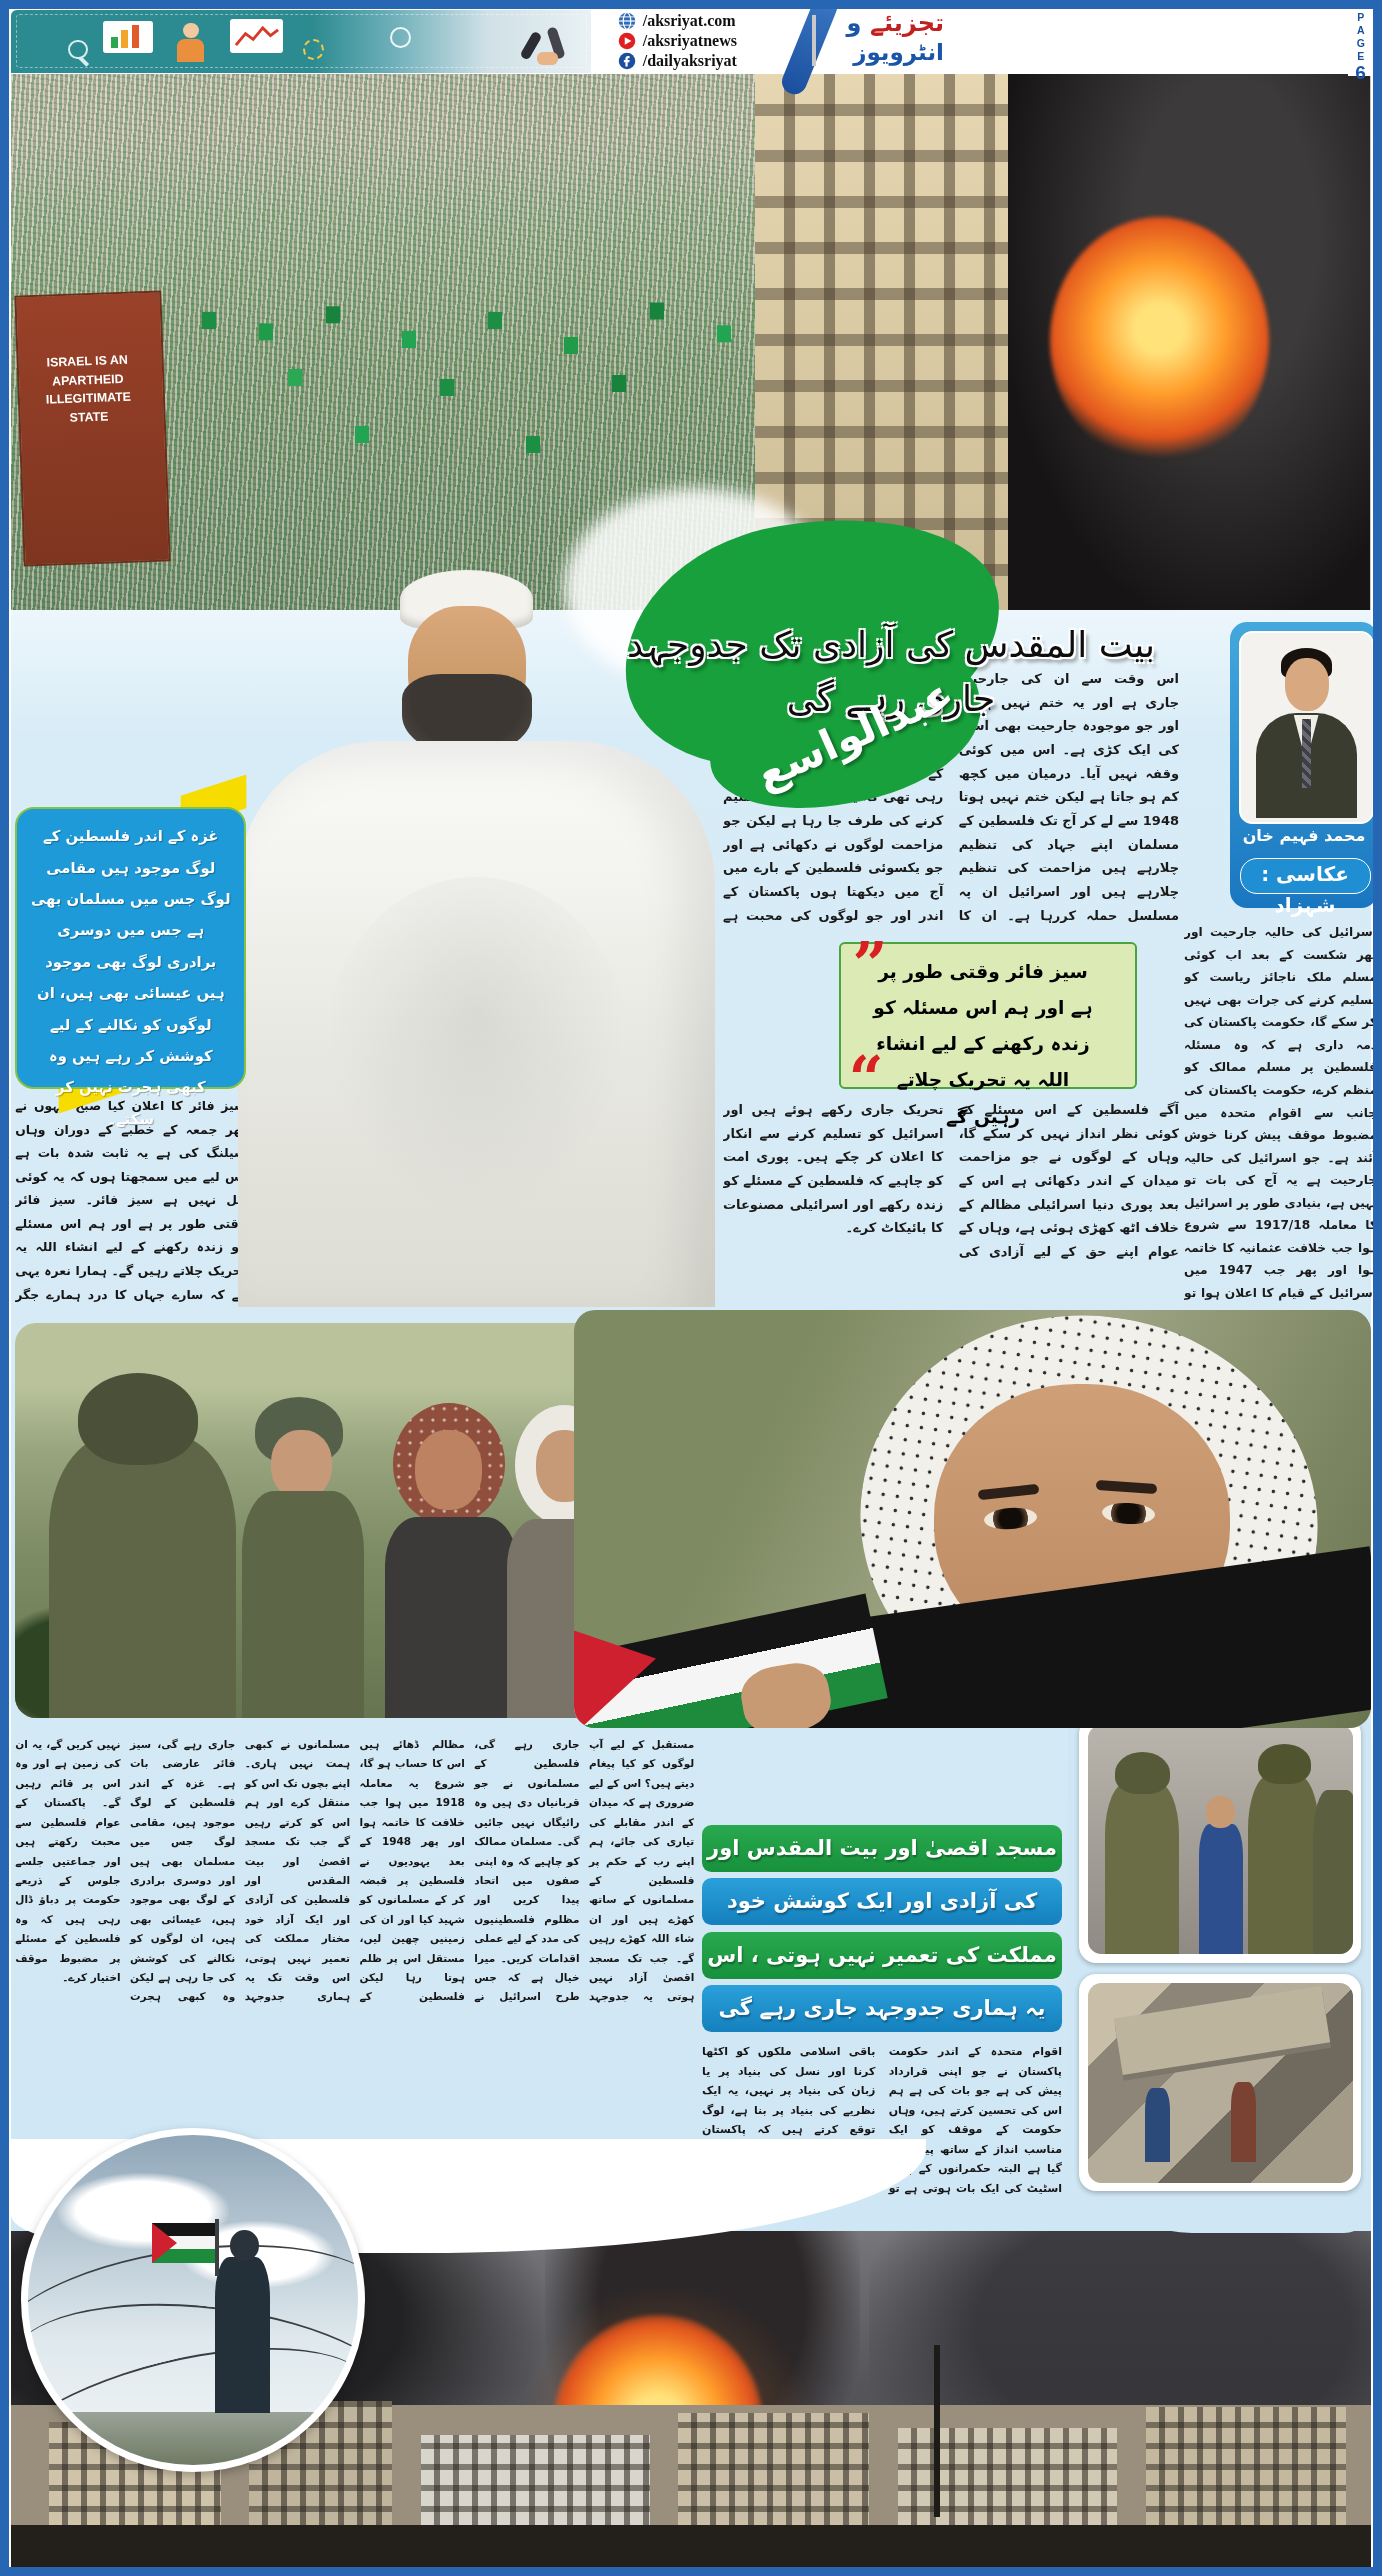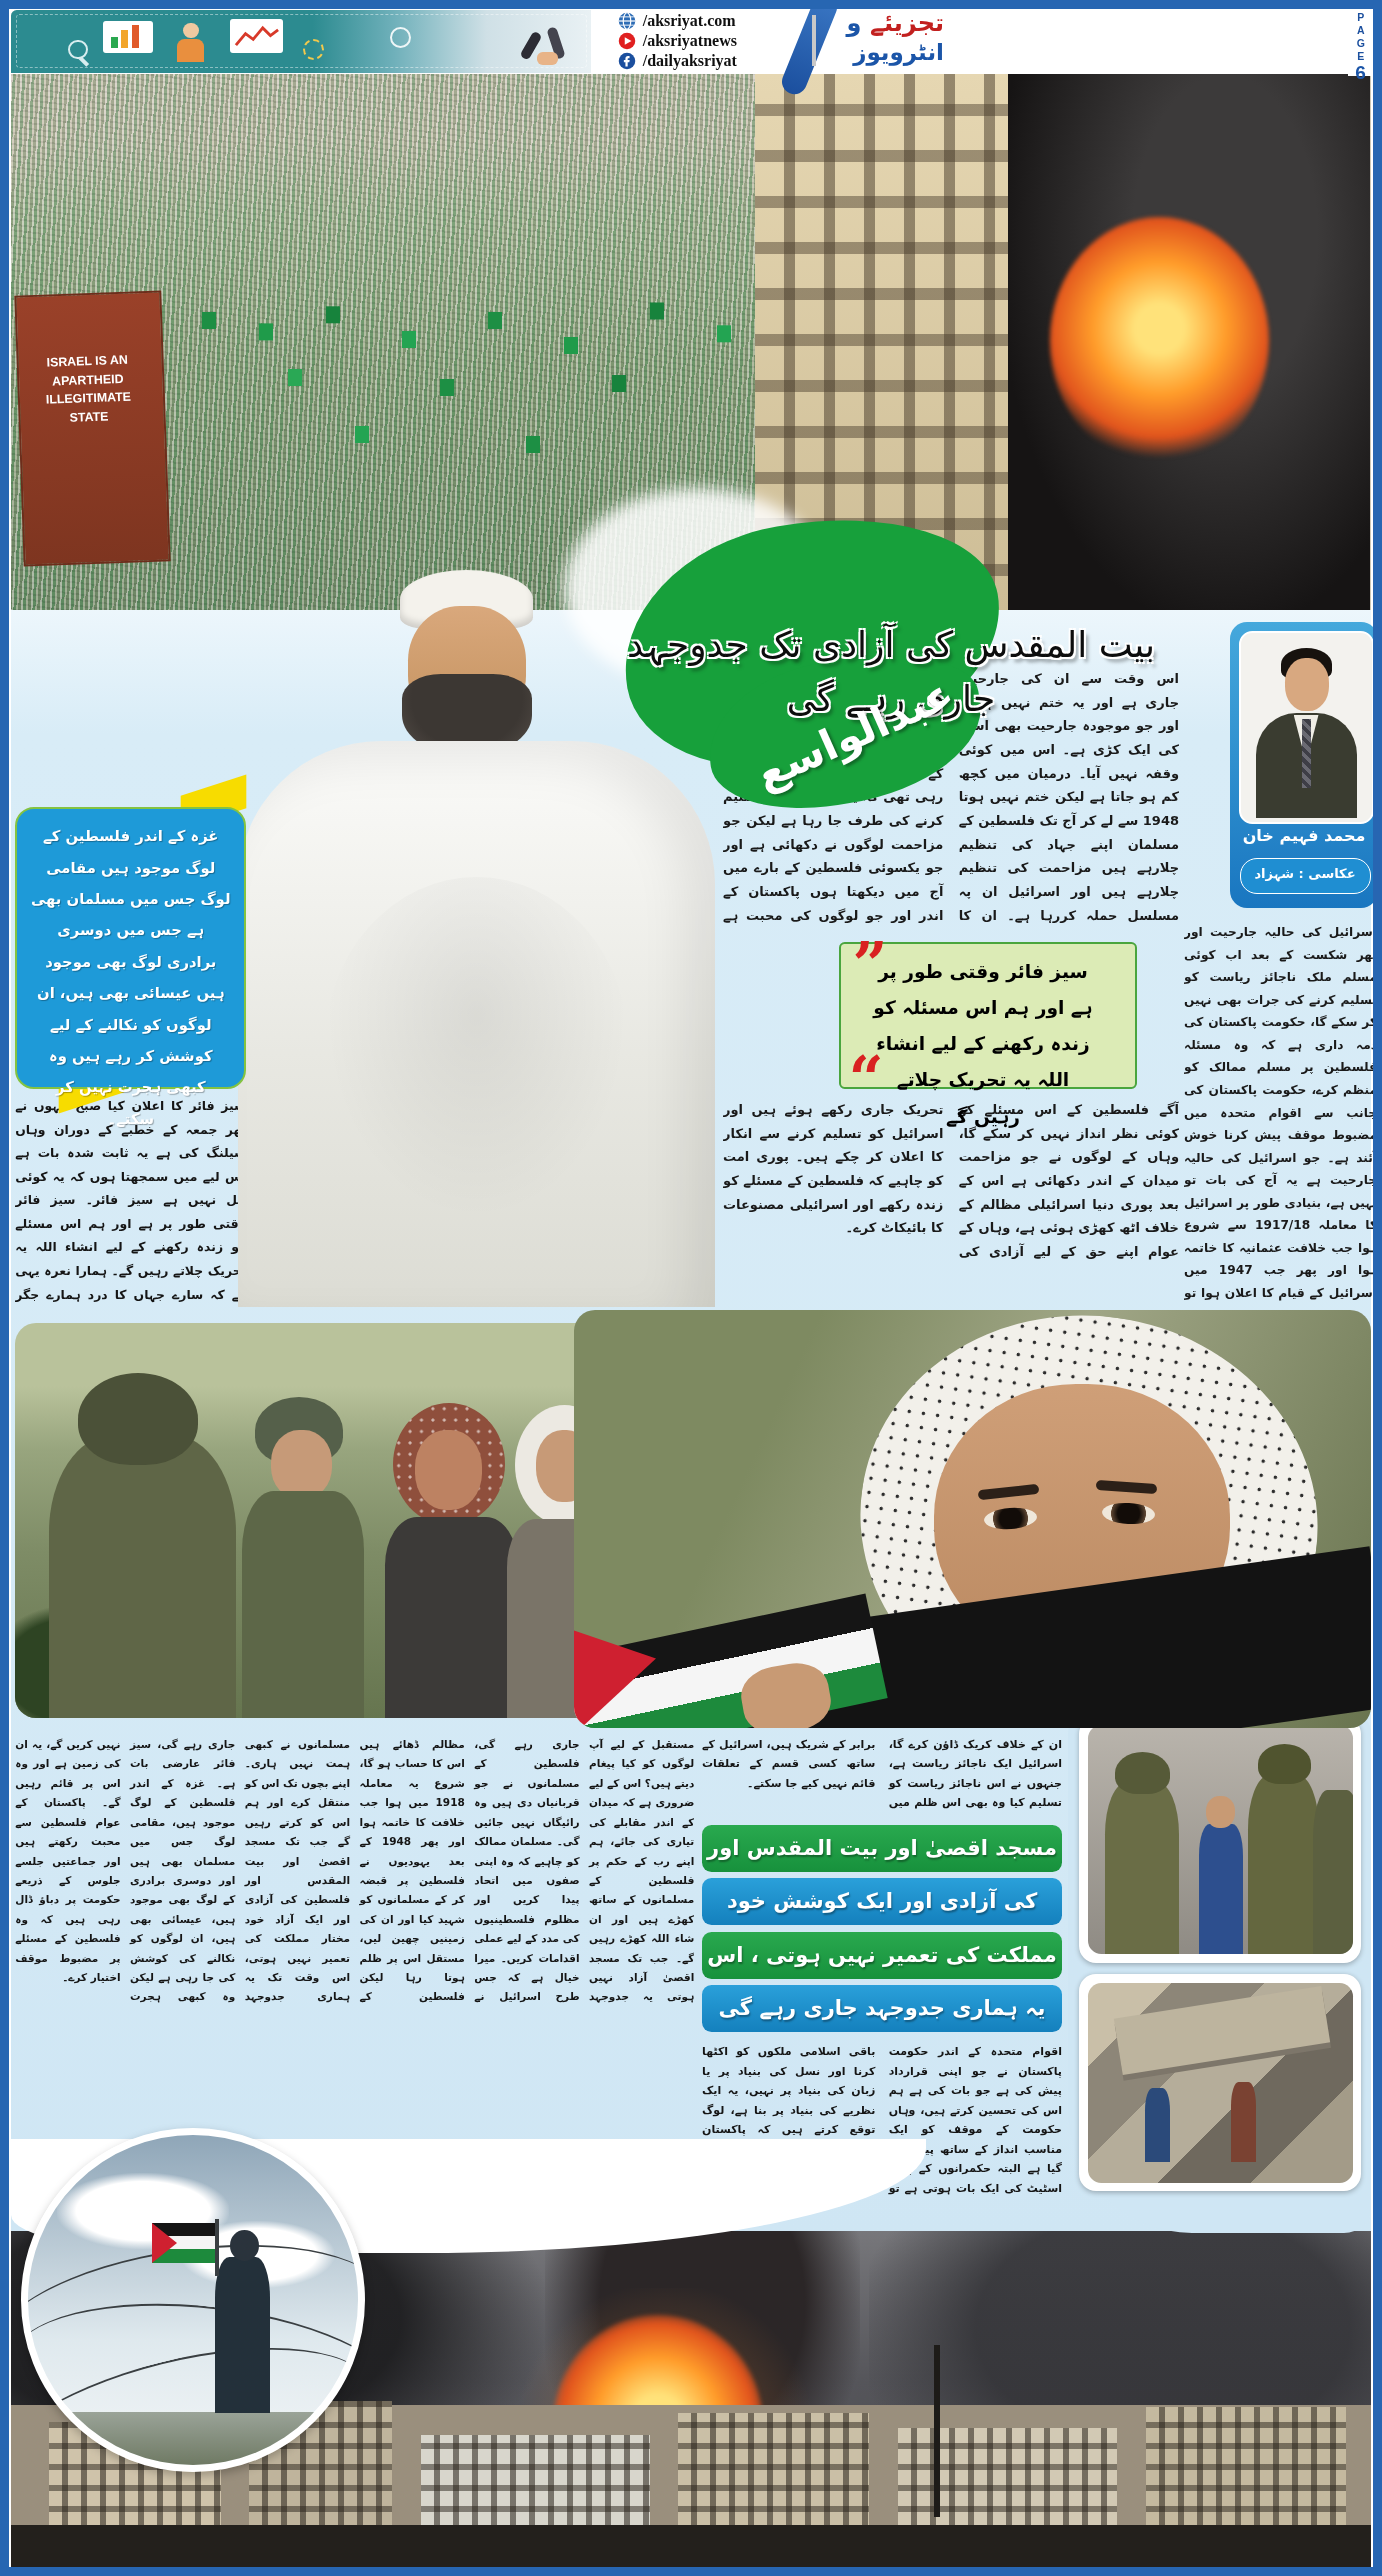--- a/index.html
+++ b/index.html
@@ -41,21 +41,21 @@
   .quotetxt{position:absolute;inset:9.5px 42px 7.6px 32px;font-size:18.6px;line-height:1.95;font-weight:700;color:#000;direction:rtl;text-align:center}
   .qmark{position:absolute;color:#d92121;font-weight:700;font-family:"DejaVu Serif",serif}
   
   .bluebox{left:15.3px;top:807px;width:227px;height:278px;background:#1e9ad8;border:2.9px solid #84c341;border-radius:19px;z-index:9}
   .blueboxtxt{position:absolute;inset:11.4px 13.3px;color:#fff;font-size:14.8px;line-height:2.12;font-weight:700;direction:rtl;text-align:center;text-shadow:1px 1px 1px rgba(0,0,0,.3)}
   .yellowacc{position:absolute;width:69px;height:32px;background:#f7dc00;transform:rotate(-18deg) skewX(-18deg);z-index:8}
   
   .pcard{left:1230px;top:622px;width:148px;height:286px;background:linear-gradient(180deg,#45a8dc,#1976c0);border-radius:17px;z-index:9}
   .pframe{position:absolute;left:8.6px;top:8.6px;width:131px;height:189px;background:#f3f2ee;border-radius:13.3px;overflow:hidden;border:2.9px solid #fff}
   .pname{position:absolute;left:0;top:204px;width:100%;color:#fff;font-size:16px;font-weight:700;direction:rtl;text-align:center}
-  .pcredit{position:absolute;left:9.5px;top:236px;width:129px;height:34px;border:1.9px solid #fff;border-radius:17px;background:#1f8ed2;color:#fff;font-size:13px;font-weight:700;direction:rtl;text-align:center;line-height:30.5px}
+  .pcredit{position:absolute;left:9.5px;top:236px;width:129px;height:34px;border:1.9px solid #fff;border-radius:17px;background:#1f8ed2;color:#fff;font-size:20px;font-weight:700;direction:rtl;text-align:center;line-height:30.5px}
   
   .banner{left:702px;width:360px;height:47px;border-radius:9.5px;color:#fff;font-size:21px;font-weight:700;direction:rtl;text-align:center;line-height:47px;z-index:9;text-shadow:1px 1.9px 1.9px rgba(0,0,0,.35)}
   .bg-g{background:linear-gradient(180deg,#29a94f,#17913c)}
   .bg-b{background:linear-gradient(180deg,#2aa0da,#1480bd)}
   
   .photoL{left:15.3px;top:1323px;width:612px;height:395px;border-radius:21px;overflow:hidden;background:linear-gradient(180deg,#b9c29b 0 16%,#98a57e 32%,#7e8c66 58%,#66754f 100%);z-index:8}
   .photoR{left:574px;top:1310px;width:797px;height:418px;border-radius:21px;overflow:hidden;background:linear-gradient(115deg,#7e8a61 0 25%,#a0a686 52%,#69744f 100%);z-index:8}
   .dotscarf{background-image:radial-gradient(#2c2c2c 1.5px,transparent 2.1px);background-size:14.3px 14.3px;background-color:#f2f0ea}
   
   .rpanel{left:1068px;top:1707px;width:303px;height:526px;background:#cfe6f4;border-radius:27px 27px 27px 124px;z-index:7}
@@ -153,21 +153,20 @@
     <div class="abs" style="left:410px;top:198px;width:53px;height:21px;background:radial-gradient(circle at 50% 50%,#120c08 0 38%,#5e4632 60%,#efe7da 62%);border-radius:50%;transform:rotate(-4deg)"></div>
     <div class="abs" style="left:528px;top:193px;width:53px;height:21px;background:radial-gradient(circle at 50% 50%,#120c08 0 38%,#5e4632 60%,#efe7da 62%);border-radius:50%;transform:rotate(3deg)"></div>
     <div class="abs" style="left:143px;top:282px;width:667px;height:162px;background:#131313;transform:rotate(-8deg)"></div>
     <div class="abs" style="left:-9.5px;top:315px;width:315px;height:107px;background:linear-gradient(180deg,#151515 0 33%,#f5f5f5 33% 66%,#1d8a3c 66%);transform:rotate(-12deg)"></div>
     <div class="abs" style="left:-9.5px;top:303px;width:0;height:0;border-top:55px solid transparent;border-bottom:55px solid transparent;border-left:92px solid #cf2030;transform:rotate(-12deg)"></div>
     <div class="abs" style="left:168px;top:355px;width:88px;height:67px;background:#c89a74;border-radius:40%;transform:rotate(-10deg)"></div>
   </div>
 
   <div class="abs urdu just" style="left:15.3px;top:1735px;width:679px;height:404px;column-count:6;column-gap:9.5px;font-size:10.5px;line-height:1.85;font-weight:600;overflow:hidden">مستقبل کے لیے آپ لوگوں کو کیا پیغام دیتے ہیں؟ اس کے لیے ضروری ہے کہ میدان کے اندر مقابلے کی تیاری کی جائے، ہم اپنے رب کے حکم پر فلسطین کے مسلمانوں کے ساتھ کھڑے ہیں اور ان شاء اللہ کھڑے رہیں گے۔ جب تک مسجد اقصیٰ آزاد نہیں ہوتی یہ جدوجہد جاری رہے گی، فلسطین کے مسلمانوں نے جو قربانیاں دی ہیں وہ رائیگاں نہیں جائیں گی۔ مسلمان ممالک کو چاہیے کہ وہ اپنی صفوں میں اتحاد پیدا کریں اور مظلوم فلسطینیوں کی مدد کے لیے عملی اقدامات کریں۔ میرا خیال ہے کہ جس طرح اسرائیل نے مظالم ڈھائے ہیں اس کا حساب ہو گا، شروع یہ معاملہ 1918 میں ہوا جب خلافت کا خاتمہ ہوا اور پھر 1948 کے بعد یہودیوں نے فلسطین پر قبضہ کر کے مسلمانوں کو شہید کیا اور ان کی زمینیں چھین لیں، مستقل اس پر ظلم ہوتا رہا لیکن فلسطین کے مسلمانوں نے کبھی ہمت نہیں ہاری۔ اپنے بچوں تک اس کو منتقل کرے اور ہم اس کو کرتے رہیں گے جب تک مسجد اقصیٰ اور بیت المقدس اور فلسطین کی آزادی اور ایک آزاد خود مختار مملکت کی تعمیر نہیں ہوتی، اس وقت تک یہ ہماری جدوجہد جاری رہے گی، سیز فائر عارضی بات ہے۔ غزہ کے اندر فلسطین کے لوگ موجود ہیں، مقامی لوگ جس میں مسلمان بھی ہیں اور دوسری برادری کے لوگ بھی موجود ہیں، عیسائی بھی ہیں، ان لوگوں کو نکالنے کی کوشش کی جا رہی ہے لیکن وہ کبھی ہجرت نہیں کریں گے، یہ ان کی زمین ہے اور وہ اس پر قائم رہیں گے۔ پاکستان کے عوام فلسطین سے محبت رکھتے ہیں اور جماعتیں جلسے جلوس کے ذریعے حکومت پر دباؤ ڈال رہی ہیں کہ وہ فلسطین کے مسئلے پر مضبوط موقف اختیار کرے۔</div>
 
-  <div class="abs urdu just" style="left:702px;top:1735px;width:360px;height:84px;column-count:2;column-gap:13.3px;font-size:11px;line-height:1.75;font-weight:600;overflow:hidden">ان کے خلاف کریک ڈاؤن کرے گا، اسرائیل ایک ناجائز ریاست ہے، جنہوں نے اس ناجائز ریاست کو تسلیم کیا وہ بھی اس ظلم میں برابر کے شریک ہیں، اسرائیل کے ساتھ کسی قسم کے تعلقات قائم نہیں کیے جا سکتے۔</div>
 
   <div class="banner bg-g abs" style="top:1825px">مسجد اقصیٰ اور بیت المقدس اور فلسطین</div>
   <div class="banner bg-b abs" style="top:1878px">کی آزادی اور ایک کوشش خود مختار</div>
   <div class="banner bg-g abs" style="top:1932px">مملکت کی تعمیر نہیں ہوتی ، اس وقت تک</div>
   <div class="banner bg-b abs" style="top:1985px">یہ ہماری جدوجہد جاری رہے گی</div>
 
   <div class="abs urdu just" style="left:702px;top:2042px;width:360px;height:189px;column-count:2;column-gap:13.3px;font-size:11px;line-height:1.78;font-weight:600;overflow:hidden">اقوام متحدہ کے اندر حکومت پاکستان نے جو اپنی قرارداد پیش کی ہے جو بات کی ہے ہم اس کی تحسین کرتے ہیں، وہاں حکومت کے موقف کو ایک مناسب انداز کے ساتھ پیش کیا گیا ہے البتہ حکمرانوں کے پاس اسٹیٹ کی ایک بات ہوتی ہے تو باقی اسلامی ملکوں کو اکٹھا کرنا اور نسل کی بنیاد پر یا زبان کی بنیاد پر نہیں، یہ ایک نظریے کی بنیاد پر بنا ہے، لوگ توقع کرتے ہیں کہ پاکستان قیادت کرے گا تو اسے چاہیے کہ باقی اسلامی ملکوں کو ساتھ ملائے۔</div>
 
   <div class="rpanel abs">
     <div class="pcardw" style="left:11.4px;top:9.5px;width:282px;height:246px">

